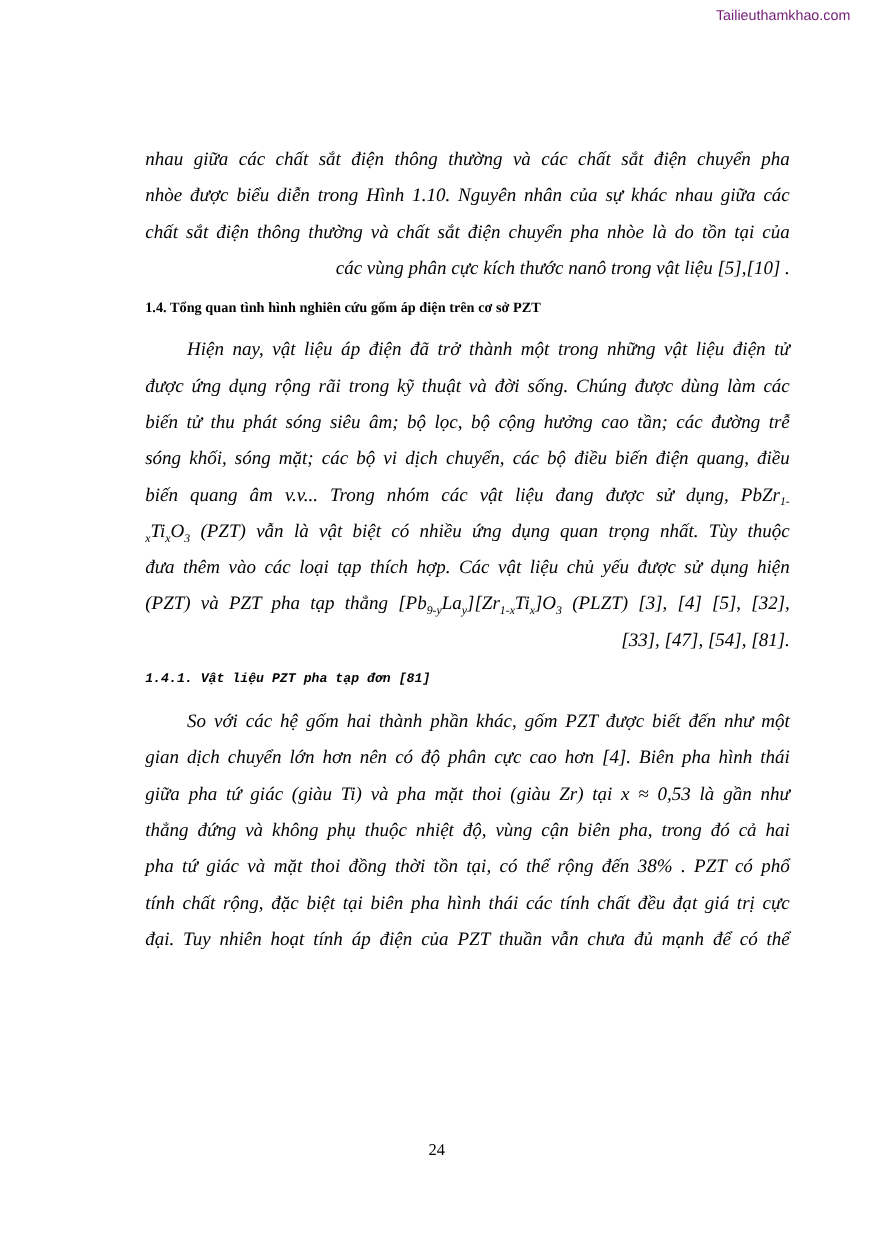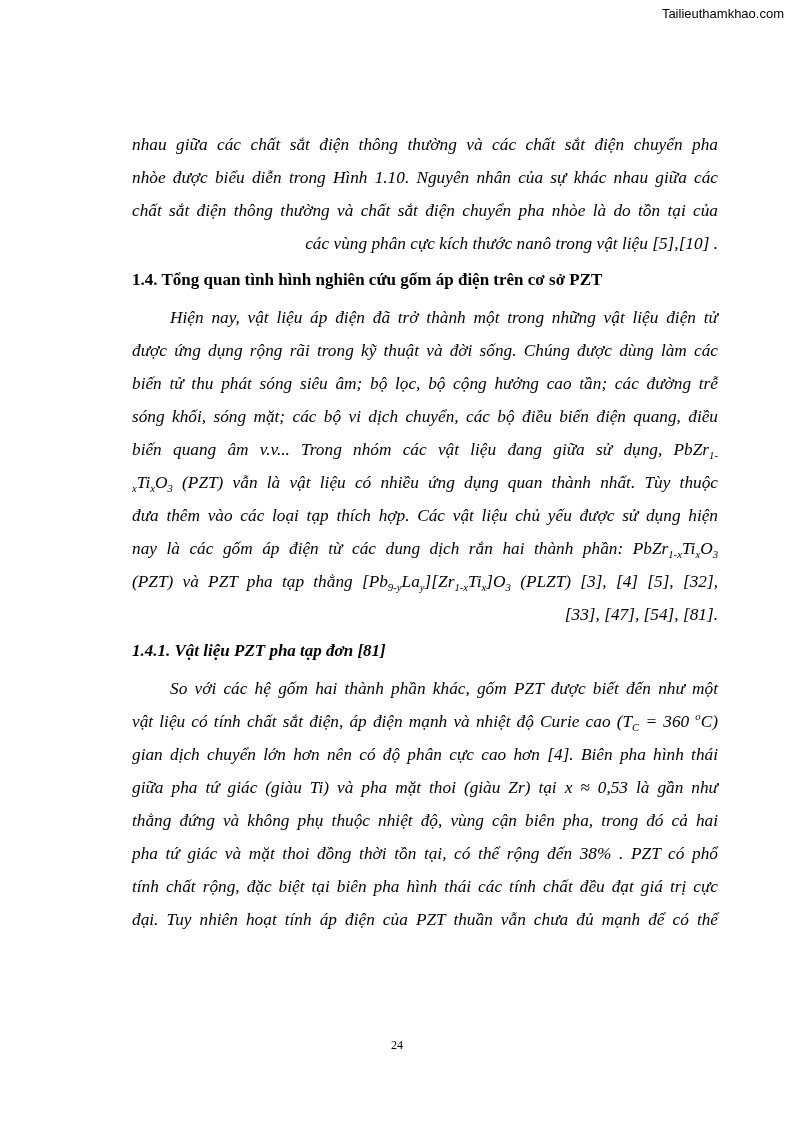--- a/index.html
+++ b/index.html
@@ -1,28 +1,28 @@
 <!DOCTYPE html>
 <html><head>
 <meta charset="utf-8">
 <style>
   html, body { margin: 0; padding: 0; background: #ffffff; }
   body { width: 794px; height: 1123px; position: relative; overflow: hidden;
          font-family: "Liberation Serif", "DejaVu Serif", serif; color: #000; }
-  .watermark { position: absolute; top: 6px; right: 10px; font-family: "Liberation Sans", sans-serif;
-               font-size: 13px; color: #000000; }
+  .watermark { position: absolute; top: 6px; right: 21px; font-family: "Liberation Sans", sans-serif;
+               font-size: 13px; color: #701a75; }
   .content { position: absolute; left: 132px; top: 128px; width: 586px; }
   .line { font-size: 17.3px; height: 33px; line-height: 33px; white-space: nowrap; font-style: italic; }
   .j { text-align: justify; text-align-last: justify; }
   .l { text-align: right; }
   .indent { padding-left: 38px; }
-  .h2 { font-weight: bold; font-size: 17px; height: 33px; line-height: 33px; margin: 3px 0 5px 0; }
-  .h3 { font-weight: bold; font-style: italic; font-size: 17px; height: 33px; line-height: 33px; margin: 3px 0 5px 0; }
+  .h2 { font-weight: bold; font-size: 13px; height: 33px; line-height: 33px; margin: 3px 0 5px 0; }
+  .h3 { font-weight: bold; font-style: italic; font-size: 12px; height: 33px; line-height: 33px; margin: 3px 0 5px 0; font-family: Liberation Mono, monospace; }
   sub, sup { font-size: 0.62em; line-height: 0; }
-  .pagenum { position: absolute; top: 1038px; left: 0; width: 794px; text-align: center; font-size: 12px; }
+  .pagenum { position: absolute; top: 1038px; left: 0; width: 794px; text-align: center; font-size: 15px; }
 </style>
 </head>
 <body>
 
 <div class="watermark">Tailieuthamkhao.com</div>
 
 <div class="content">
   <div>
     <div class="line j">nhau giữa các chất sắt điện thông thường và các chất sắt điện chuyển pha</div>
     <div class="line j">nhòe được biểu diễn trong Hình 1.10. Nguyên nhân của sự khác nhau giữa các</div>
@@ -30,33 +30,31 @@
     <div class="line l">các vùng phân cực kích thước nanô trong vật liệu [5],[10] .</div>
   </div>
 
   <div class="h2">1.4. Tổng quan tình hình nghiên cứu gốm áp điện trên cơ sở PZT</div>
 
   <div>
     <div class="line j indent">Hiện nay, vật liệu áp điện đã trở thành một trong những vật liệu điện tử</div>
     <div class="line j">được ứng dụng rộng rãi trong kỹ thuật và đời sống. Chúng được dùng làm các</div>
     <div class="line j">biến tử thu phát sóng siêu âm; bộ lọc, bộ cộng hưởng cao tần; các đường trễ</div>
     <div class="line j">sóng khối, sóng mặt; các bộ vi dịch chuyển, các bộ điều biến điện quang, điều</div>
-    <div class="line j"><span>biến quang âm v.v... Trong nhóm các vật liệu đang giữa sử dụng, PbZr</span><sub>1-</sub></div>
-    <div class="line j"><sub>x</sub><span>Ti</span><sub>x</sub><span>O</span><sub>3</sub><span> (PZT) vẫn là vật liệu có nhiều ứng dụng quan thành nhất. Tùy thuộc</span></div>
+    <div class="line j"><span>biến quang âm v.v... Trong nhóm các vật liệu đang được sử dụng, PbZr</span><sub>1-</sub></div>
+    <div class="line j"><sub>x</sub><span>Ti</span><sub>x</sub><span>O</span><sub>3</sub><span> (PZT) vẫn là vật biệt có nhiều ứng dụng quan trọng nhất. Tùy thuộc</span></div>
     <div class="line j">đưa thêm vào các loại tạp thích hợp. Các vật liệu chủ yếu được sử dụng hiện</div>
-    <div class="line j"><span>nay là các gốm áp điện từ các dung dịch rắn hai thành phần: PbZr</span><sub>1-x</sub><span>Ti</span><sub>x</sub><span>O</span><sub>3</sub></div>
     <div class="line j"><span>(PZT) và PZT pha tạp thẳng [Pb</span><sub>9-y</sub><span>La</span><sub>y</sub><span>][Zr</span><sub>1-x</sub><span>Ti</span><sub>x</sub><span>]O</span><sub>3</sub><span> (PLZT) [3], [4] [5], [32],</span></div>
     <div class="line l">[33], [47], [54], [81].</div>
   </div>
 
   <div class="h3">1.4.1. Vật liệu PZT pha tạp đơn [81]</div>
 
   <div>
     <div class="line j indent">So với các hệ gốm hai thành phần khác, gốm PZT được biết đến như một</div>
-    <div class="line j"><span>vật liệu có tính chất sắt điện, áp điện mạnh và nhiệt độ Curie cao (T</span><sub>C</sub><span> = 360 </span><sup>o</sup><span>C)</span></div>
     <div class="line j">gian dịch chuyển lớn hơn nên có độ phân cực cao hơn [4]. Biên pha hình thái</div>
     <div class="line j">giữa pha tứ giác (giàu Ti) và pha mặt thoi (giàu Zr) tại x ≈ 0,53 là gần như</div>
     <div class="line j">thẳng đứng và không phụ thuộc nhiệt độ, vùng cận biên pha, trong đó cả hai</div>
     <div class="line j">pha tứ giác và mặt thoi đồng thời tồn tại, có thể rộng đến 38% . PZT có phổ</div>
     <div class="line j">tính chất rộng, đặc biệt tại biên pha hình thái các tính chất đều đạt giá trị cực</div>
     <div class="line j">đại. Tuy nhiên hoạt tính áp điện của PZT thuần vẫn chưa đủ mạnh để có thể</div>
   </div>
 </div>
 
 <div class="pagenum">24</div>

